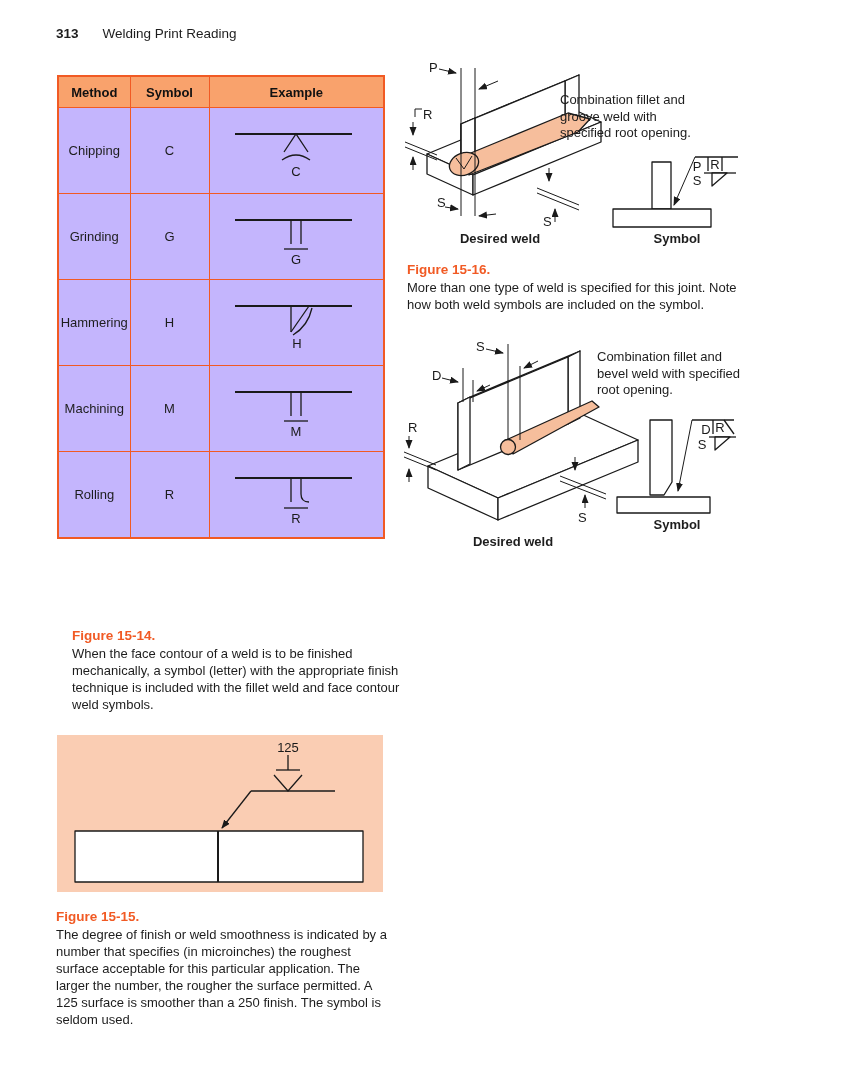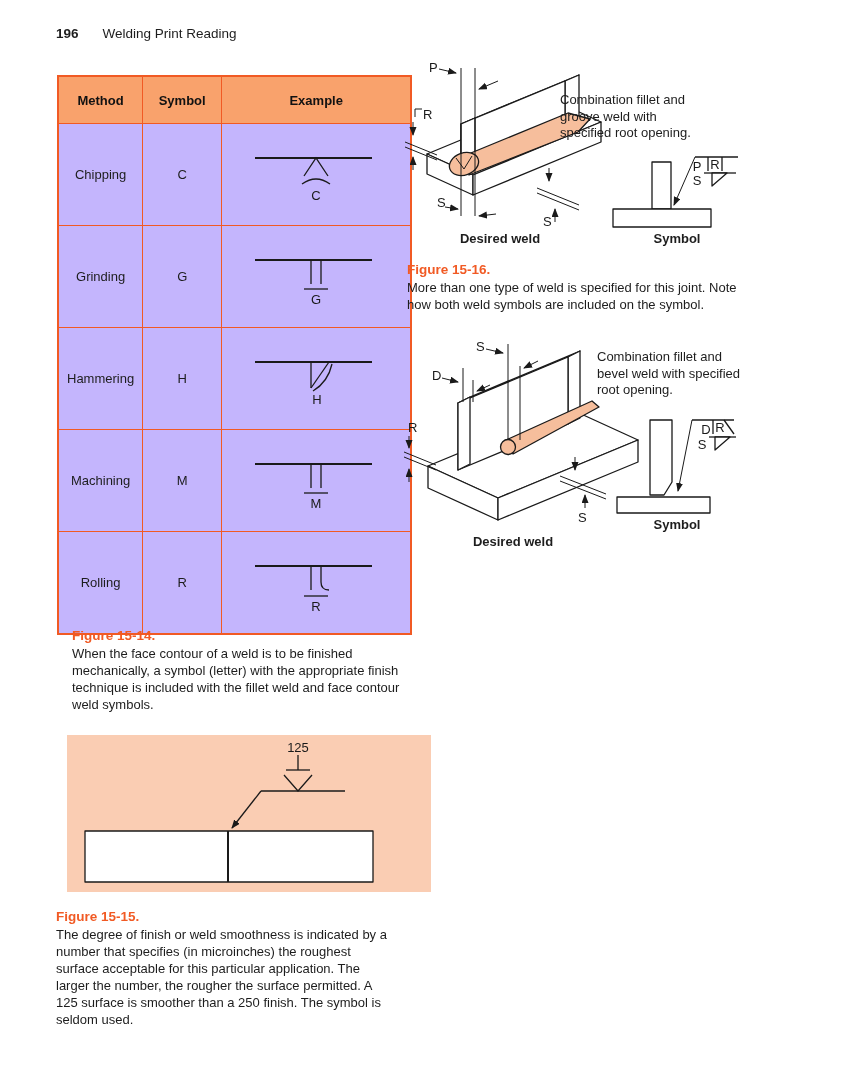--- a/index.html
+++ b/index.html
@@ -4,21 +4,21 @@
 <style>
   html,body{margin:0;padding:0;background:#ffffff;}
   .page{position:relative;width:849px;height:1087px;background:#ffffff;overflow:hidden;
         font-family:"Liberation Sans",sans-serif;color:#1d1d1d;}
   .abs{position:absolute;}
   .pagehead{left:56px;top:26px;font-size:13.5px;}
   .pagenum{font-weight:bold;margin-right:24px;}
   table.finish{position:absolute;left:57px;top:75px;border-collapse:collapse;
                border:2.5px solid #F15A24;table-layout:fixed;}
   table.finish th,table.finish td{border:1.5px solid #F15A24;text-align:center;
-               vertical-align:middle;padding:8px;font-size:13px;}
+               vertical-align:middle;padding:0;font-size:13px;}
   table.finish th{background:#F9A26C;height:30px;font-weight:bold;color:#111;}
   table.finish td{height:82px;background:#c4b5fd;}
   .col-method{width:72px;}.col-symbol{width:79px;}.col-example{width:175px;}
   .figtitle{color:#F15A24;font-weight:bold;font-size:13.5px;}
   .figtext{font-size:13px;line-height:17px;white-space:pre-line;margin-top:2px;}
   .note{font-size:13px;line-height:16.5px;white-space:pre-line;}
   .bold-label{font-size:13px;font-weight:bold;text-align:center;}
   .figbox{background:#FACDB3;}
   svg text{font-family:"Liberation Sans",sans-serif;font-size:13px;fill:#1a1a1a;}
   svg .thin{stroke:#1a1a1a;stroke-width:1;fill:none;}
@@ -26,21 +26,21 @@
   svg .thick{stroke:#1a1a1a;stroke-width:2;fill:none;}
   svg .white{fill:#ffffff;stroke:#1a1a1a;stroke-width:1.3;stroke-linejoin:round;}
   svg .bead{fill:#F6BE9C;stroke:#1a1a1a;stroke-width:1.3;stroke-linejoin:round;}
 </style>
 </head>
 <body>
 
 <div class="page">
 
   <div class="abs pagehead">
-    <span class="pagenum">196</span><span>Welding Print Reading</span>
+    <span class="pagenum">313</span><span>Welding Print Reading</span>
   </div>
 
   <table class="finish">
     <colgroup>
         <col class="col-method">
         <col class="col-symbol">
         <col class="col-example">
       </colgroup>
     <tbody>
         <tr>
@@ -122,21 +122,21 @@
     </table>
 
   <div class="abs" style="left:72px;top:628px;width:345px;">
     <div class="figtitle">Figure 15-14.</div>
     <div class="figtext">When the face contour of a weld is to be finished
 mechanically, a symbol (letter) with the appropriate finish
 technique is included with the fillet weld and face contour
 weld symbols.</div>
   </div>
 
-  <div class="abs figbox" style="left:67px;top:735px;width:364px;height:157px;">
+  <div class="abs figbox" style="left:57px;top:735px;width:326px;height:157px;">
     <svg width="326" height="157" viewBox="0 0 326 157">
       <defs>
         <marker id="mf15" markerWidth="9" markerHeight="8" refX="8" refY="3.5" orient="auto" markerUnits="userSpaceOnUse">
           <path d="M0,0 L9,3.5 L0,7 Z" fill="#1a1a1a"></path>
         </marker>
       </defs>
       <text x="231" y="17" text-anchor="middle">125</text>
       <line class="med" x1="231" y1="20" x2="231" y2="35"></line>
       <line class="med" x1="219" y1="35" x2="243" y2="35"></line>
       <path class="med" d="M217,40 L231,56 L245,40"></path>

